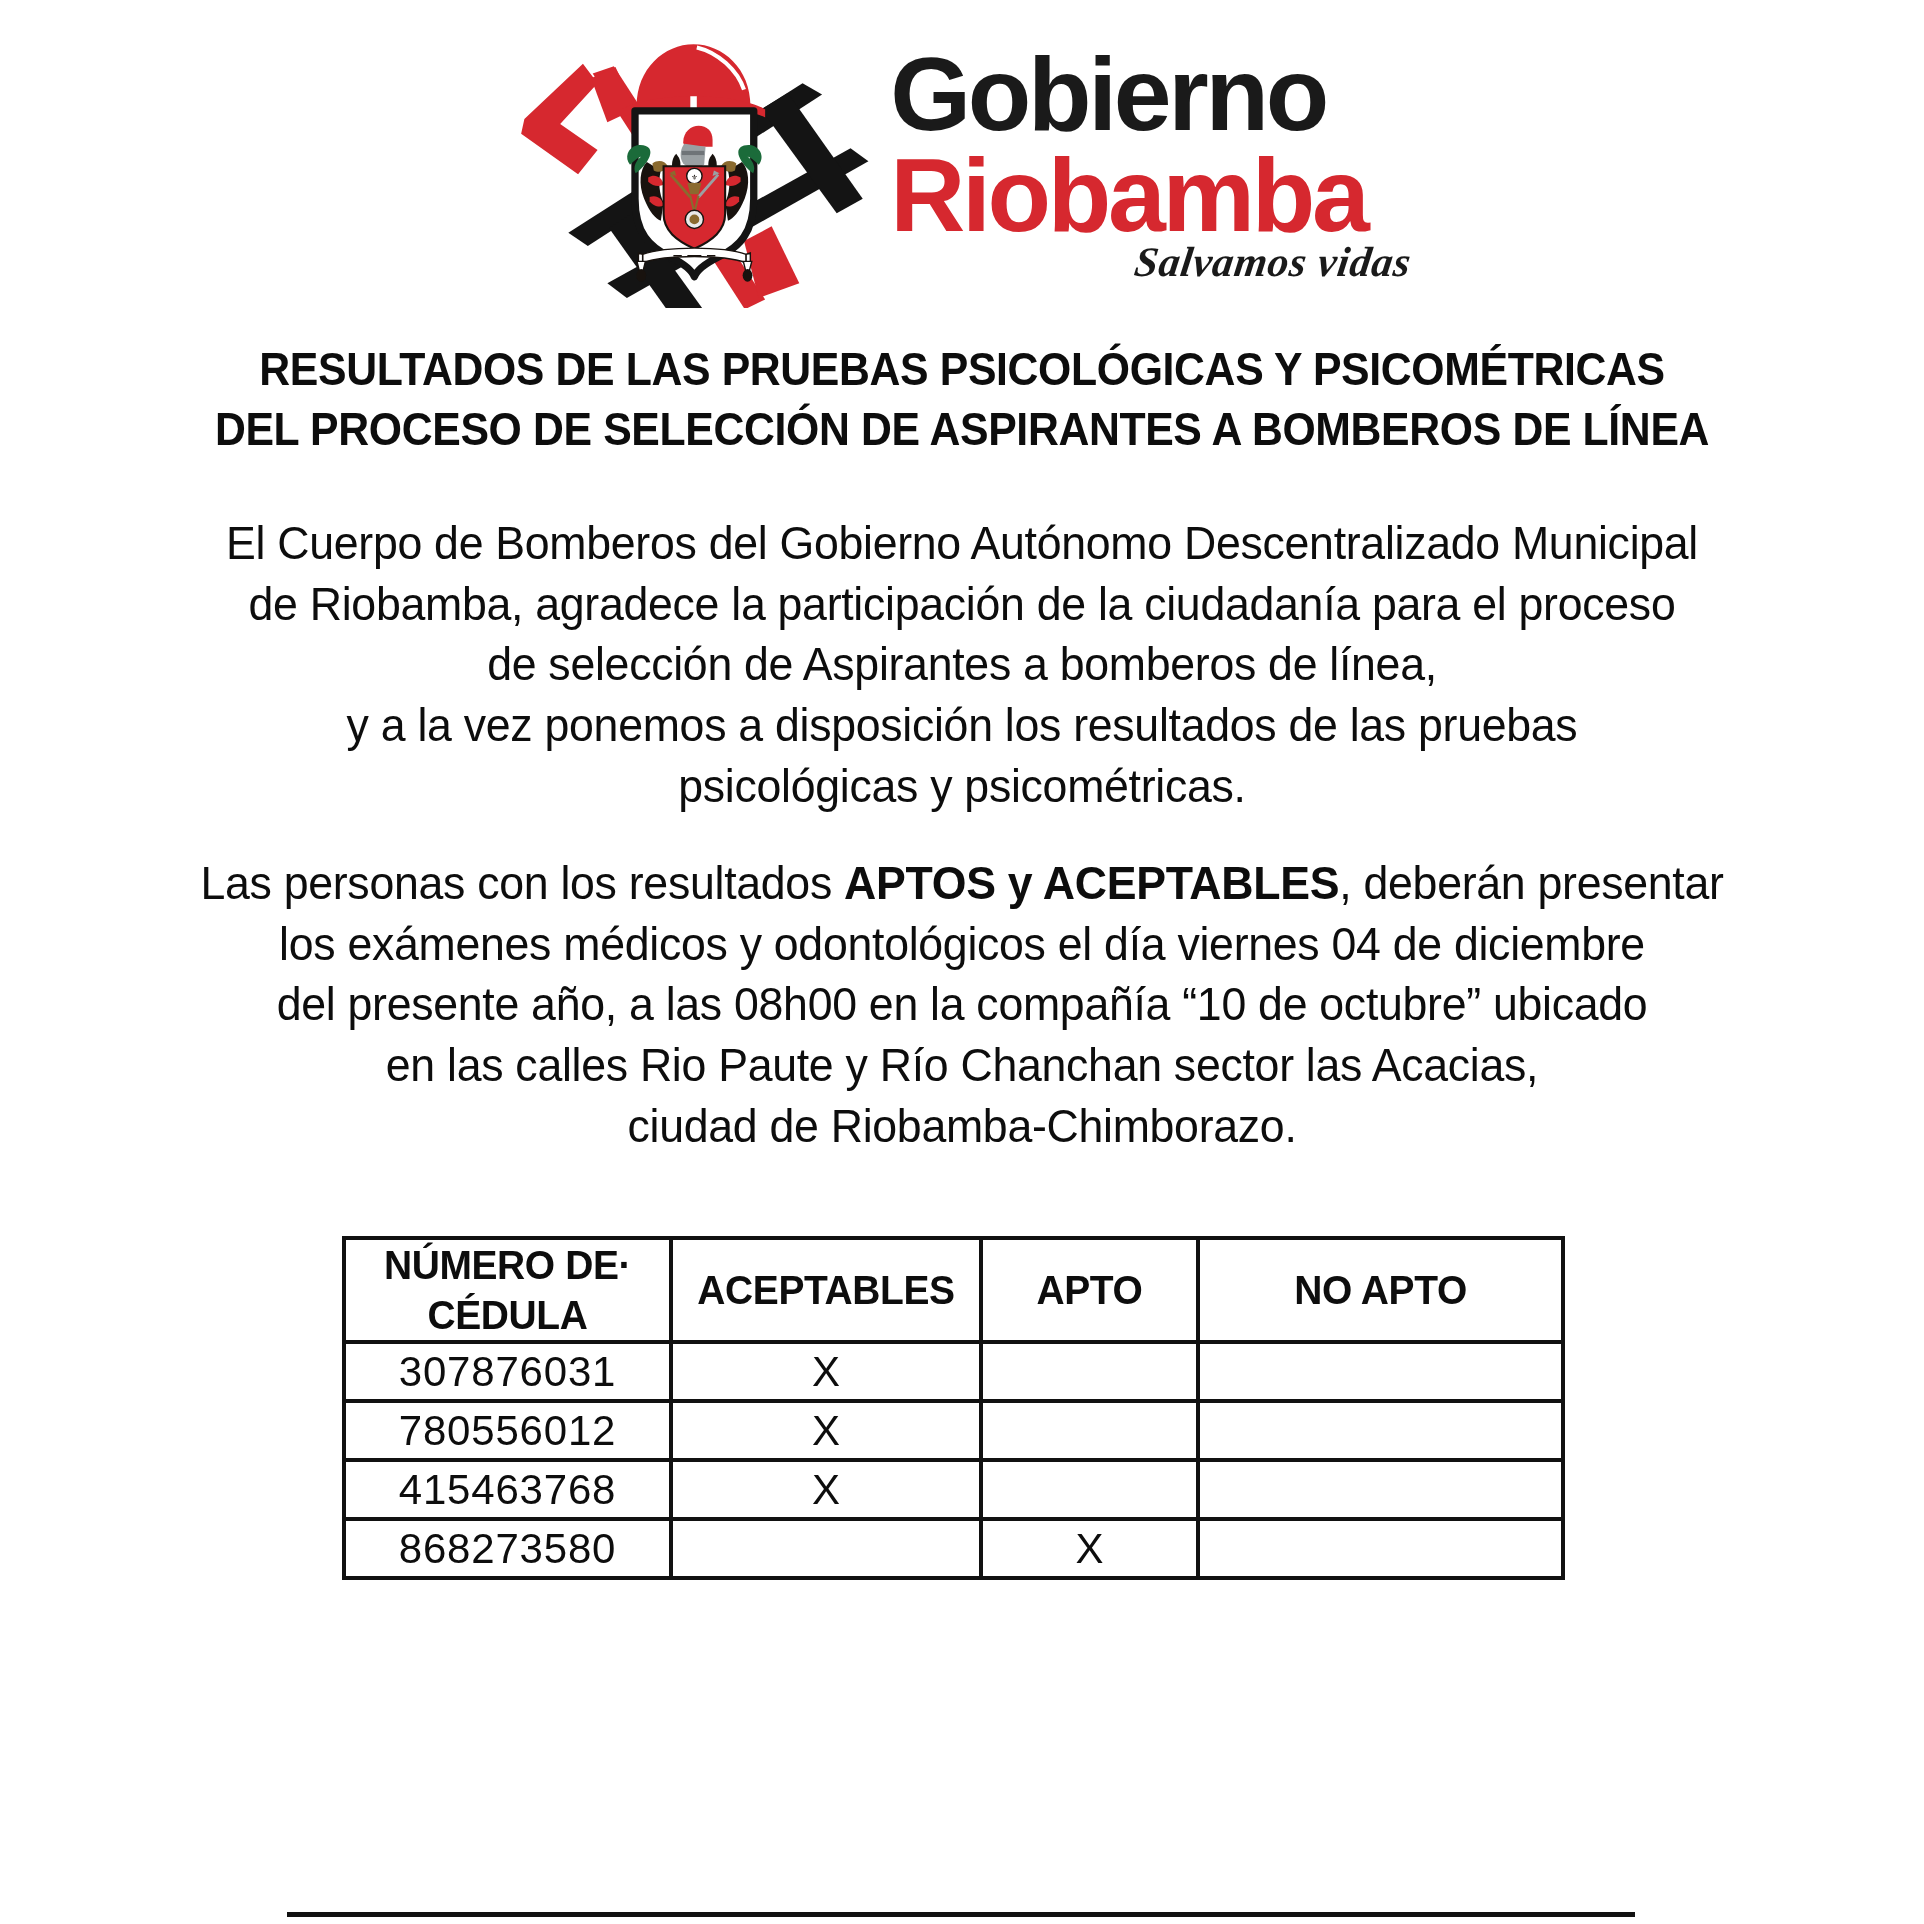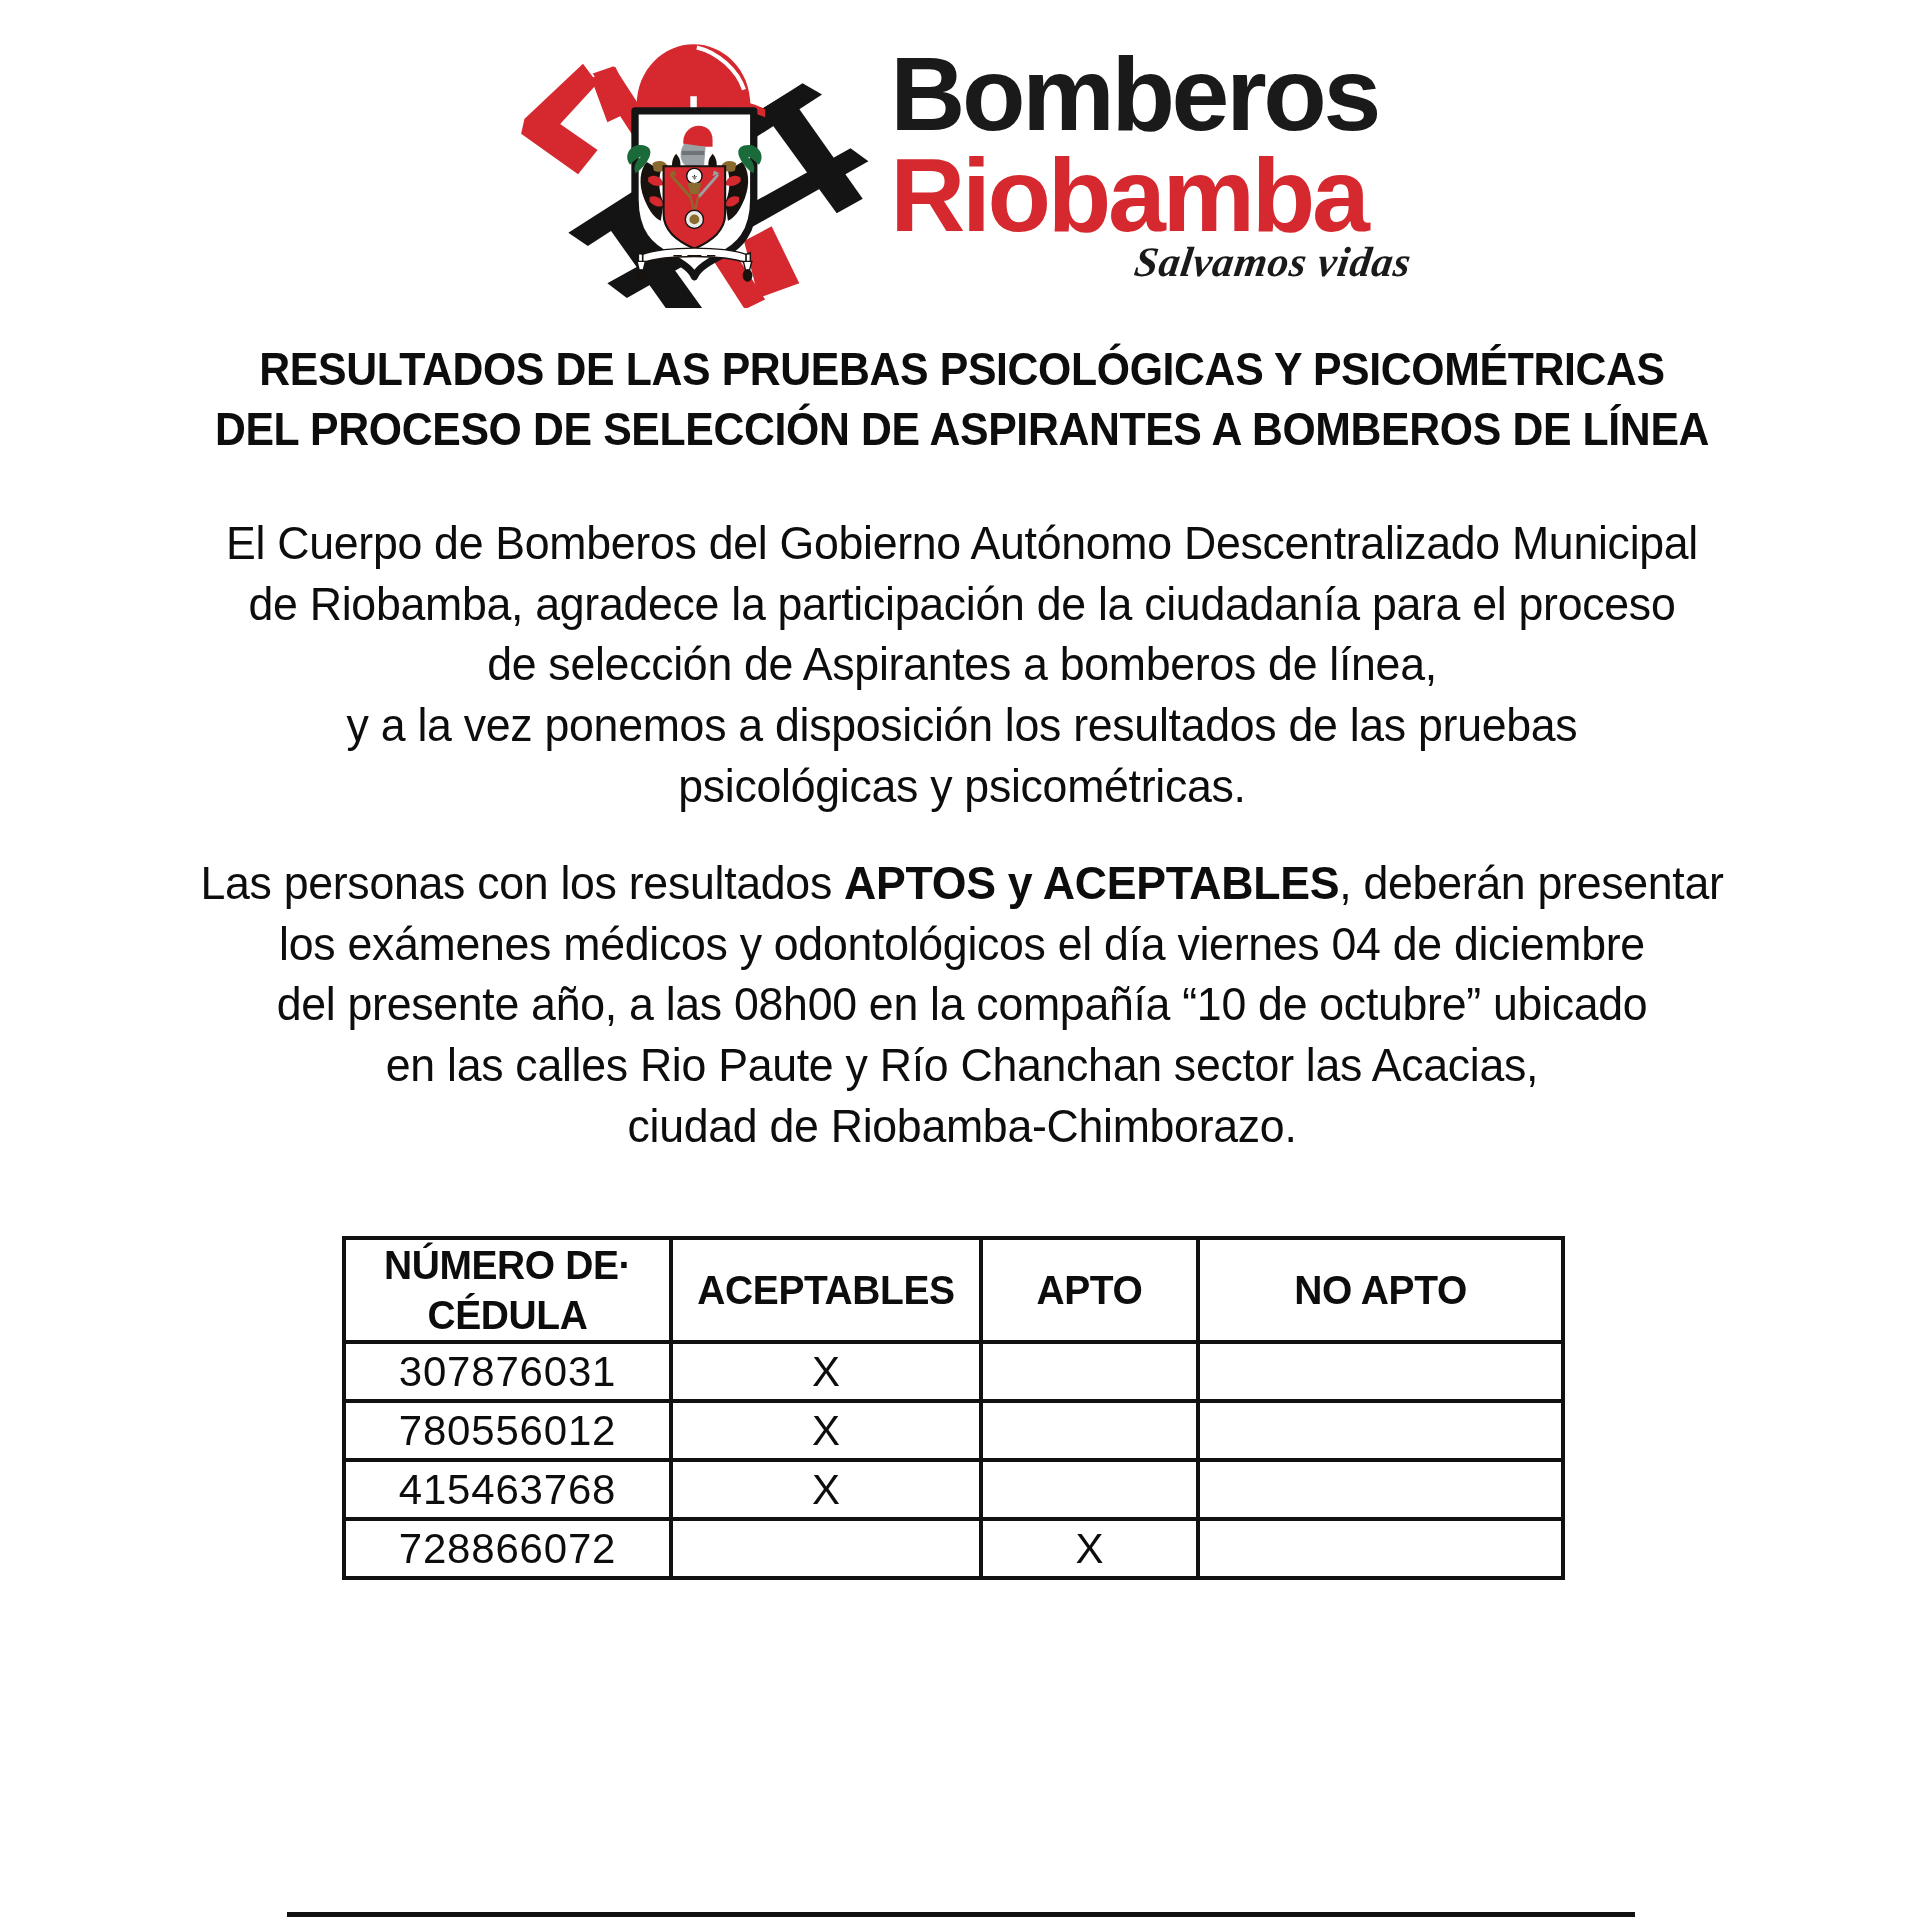--- a/index.html
+++ b/index.html
@@ -218,21 +218,21 @@
           <path d="M-30,2 L-18,2 M-10,2 L10,2 M18,2 L30,2" stroke="#18120e" stroke-width="2"></path>
           <path d="M-82,10 L-70,10 L-74,26 L-78,26 Z" fill="#ffffff" stroke="#18120e" stroke-width="2"></path>
           <path d="M82,10 L70,10 L74,26 L78,26 Z" fill="#ffffff" stroke="#18120e" stroke-width="2"></path>
           <ellipse cx="-76" cy="30" rx="7" ry="9" fill="#18120e"></ellipse>
           <ellipse cx="76" cy="30" rx="7" ry="9" fill="#18120e"></ellipse>
         </g>
       </g>
     </svg>
 
     <div class="wordmark">
-      <div class="wm-line1">Bomberos</div>
+      <div class="wm-line1">Gobierno</div>
       <div class="wm-line2">Riobamba</div>
       <div class="wm-tag">Salvamos vidas</div>
     </div>
   </div>
 </div>
 
 <div class="doc-title">
   <div>RESULTADOS DE LAS PRUEBAS PSICOLÓGICAS Y PSICOMÉTRICAS</div>
   <div>DEL PROCESO DE SELECCIÓN DE ASPIRANTES A BOMBEROS DE LÍNEA</div>
 </div>
@@ -285,21 +285,21 @@
         <td></td>
         <td></td>
       </tr>
       <tr>
         <td class="cedula">415463768</td>
         <td>X</td>
         <td></td>
         <td></td>
       </tr>
       <tr>
-        <td class="cedula">728866072</td>
+        <td class="cedula">868273580</td>
         <td></td>
         <td>X</td>
         <td></td>
       </tr>
     </tbody>
   </table>
 </div>
 
 <div class="footer-rule"></div>
 

